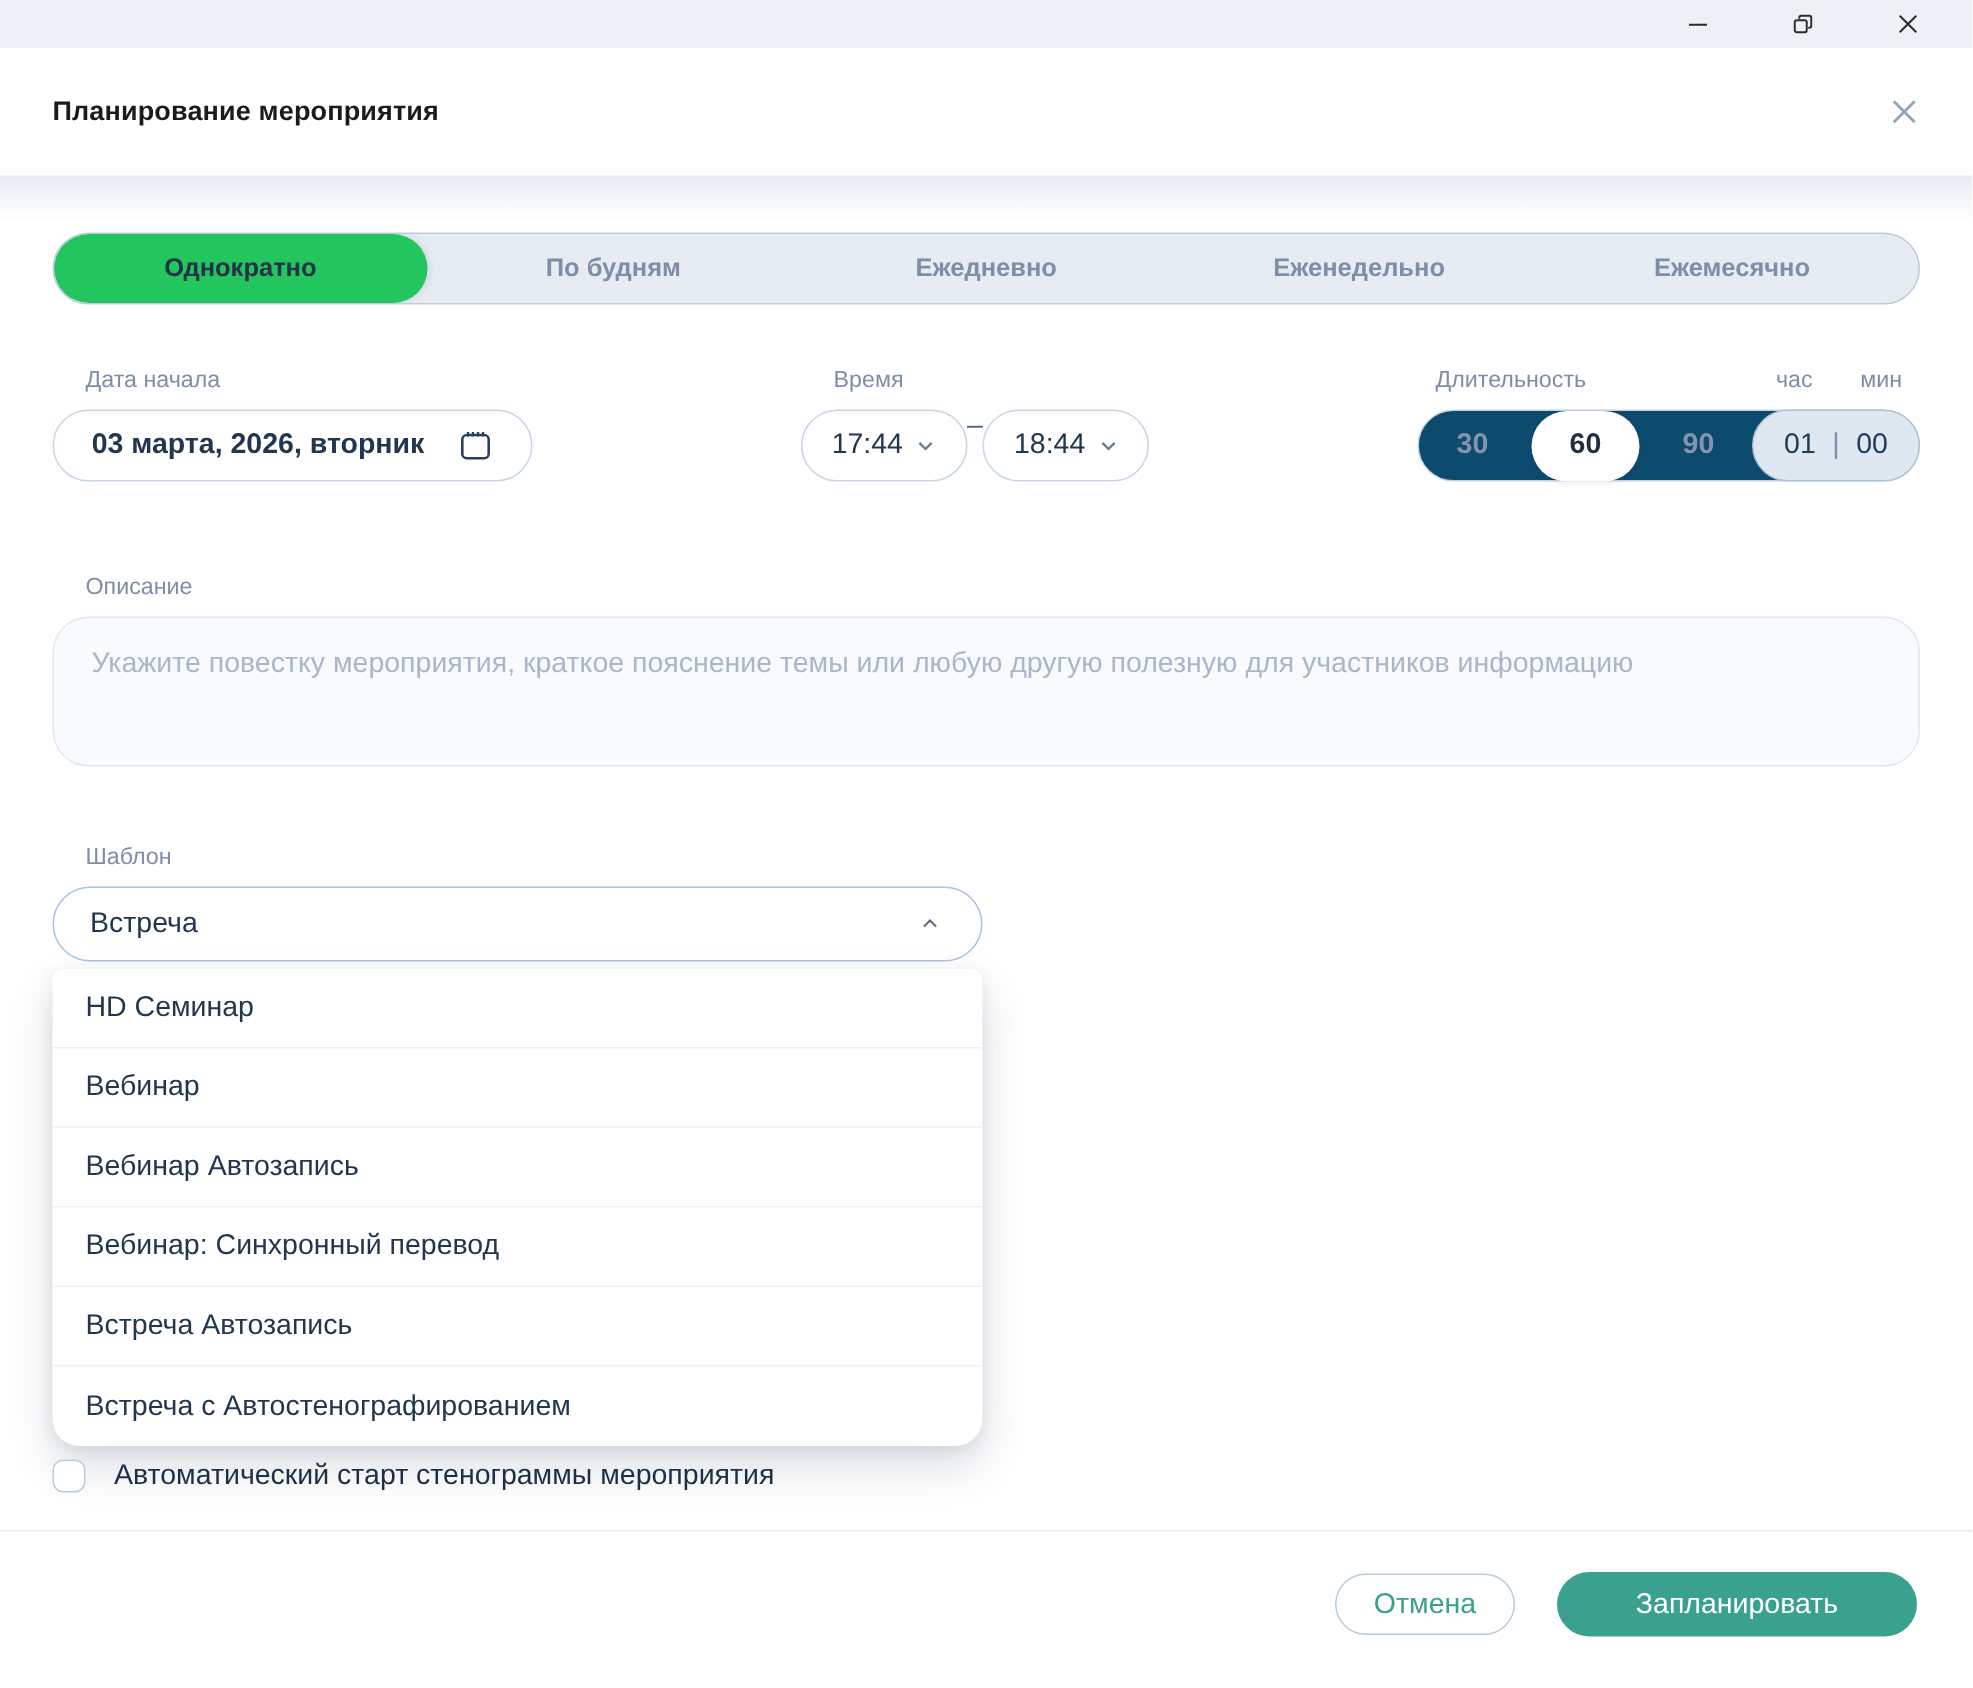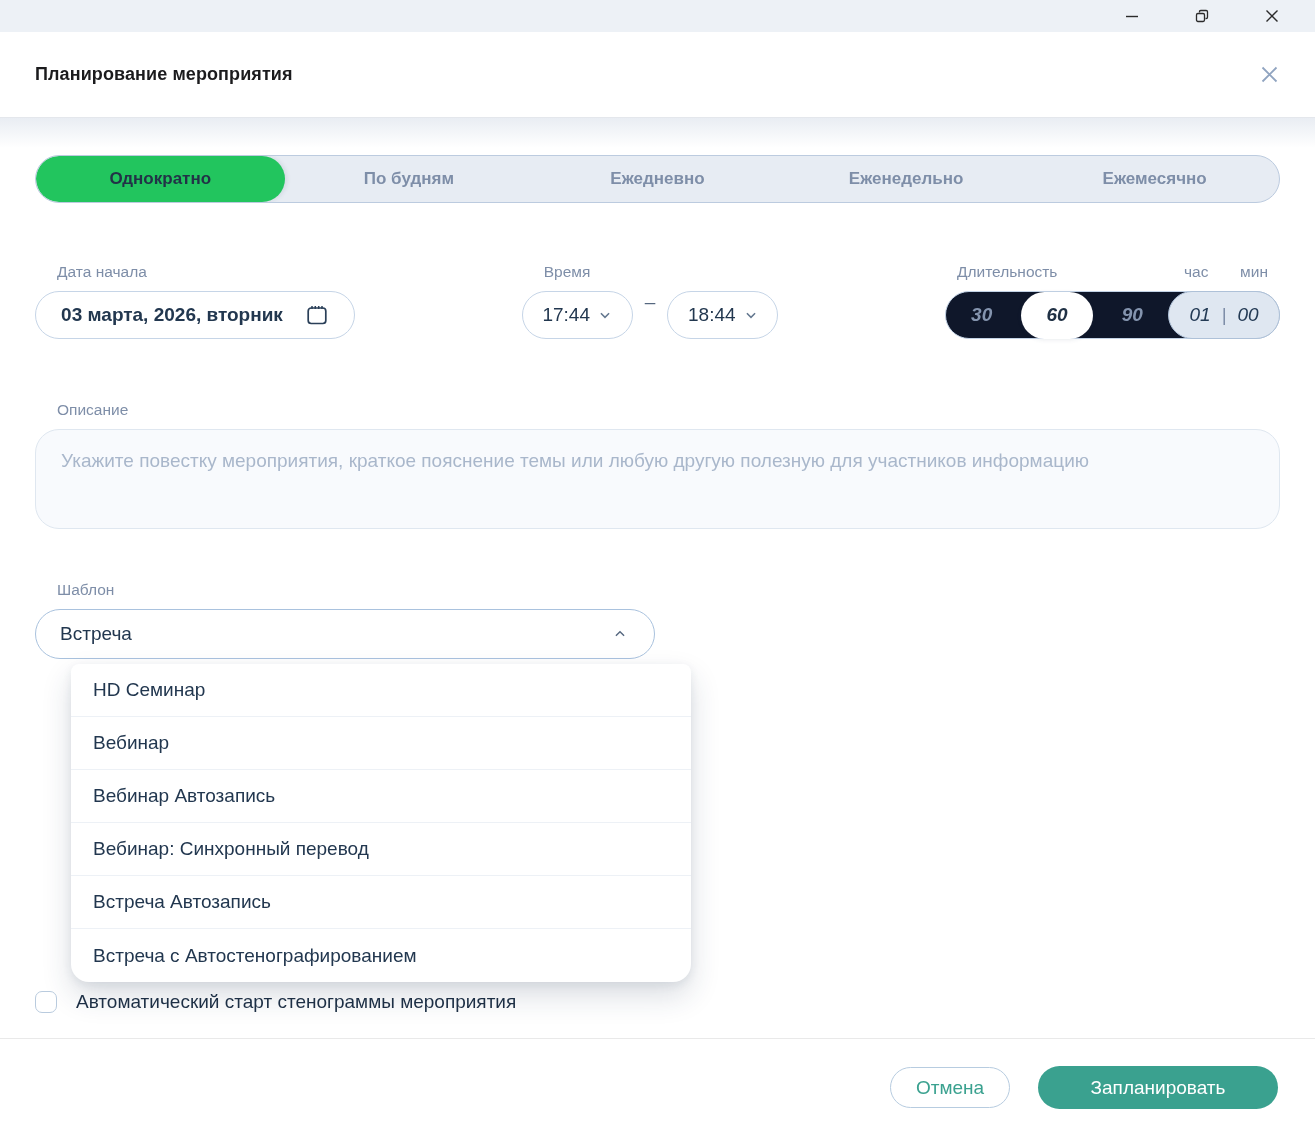--- a/index.html
+++ b/index.html
@@ -18,51 +18,51 @@
   .header-shadow { height:30px; background:linear-gradient(180deg,#e9edf3 0%, #ffffff 100%); }
 
   .content { padding:0 35px; position:relative; }
 
   
   .tabs { margin-top:7px; height:48px; background:#e7ecf3; border:1px solid #bccbdf; border-radius:25px; display:flex; overflow:hidden; }
   .tab { flex:1; display:flex; align-items:center; justify-content:center; font-size:17px; font-weight:600; color:#7e8ea8; cursor:pointer; border-radius:25px; }
   .tab.active { background:#22c55e; color:#223247; font-weight:700; box-shadow:2px 0 4px rgba(60,80,110,.12); }
 
   
-  .form-row { margin-top:60px; display:flex; justify-content:space-between; align-items:flex-end; }
+  .form-row { margin-top:42px; display:flex; justify-content:space-between; align-items:flex-end; }
   .field-label { font-size:15.5px; color:#7e8ea8; margin-bottom:10px; padding-left:22px; }
   .pill { height:48px; border:1px solid #c6d5e7; border-radius:25px; background:#fff; display:flex; align-items:center; justify-content:center; font-size:19px; color:#22374f; cursor:pointer; }
   .date-pill { width:320px; gap:22px;font-weight:bold; }
-  .time-pills { display:flex; align-items:flex-start; gap:12px; }
+  .time-pills { display:flex; align-items:flex-start; }
   .time-pill { width:111px; gap:8px; }
   .time-dash { font-size:19px; color:#55677f; }
   .chev { display:block; }
 
   .duration-group { width:335px; }
   .duration-labels { display:flex; justify-content:space-between; align-items:flex-end; margin-bottom:10px; }
   .duration-labels .field-label { margin-bottom:0; padding-left:12px; }
   .hm-labels { width:112px; display:flex; justify-content:space-between; padding:0 12px 0 16px; font-size:15.5px; color:#7e8ea8; }
-  .duration-ctl { height:48px; background:#0f172a; border:1px solid #c3d3e6; border-radius:25px; display:flex; align-items:center;font-style:italic; }
+  .duration-ctl { height:48px; background:#0c4a6e; border:1px solid #c3d3e6; border-radius:25px; display:flex; align-items:center; }
   .duration-opts { flex:1; display:flex; align-items:center; justify-content:space-around; }
   .dur-opt { font-size:19px; font-weight:600; color:#8494ae; cursor:pointer; width:64px; height:46px; display:flex; align-items:center; justify-content:center; }
   .dur-opt.active { background:#ffffff; width:72px; height:47px; border-radius:24px; color:#1f3044; font-weight:700; box-shadow:0 1px 4px rgba(50,70,100,.10); }
   .hm-pill { width:112px; height:48px; margin:-1px -1px -1px 0; background:#dfe7f1; border:1px solid #aec1d8; border-radius:25px; display:flex; align-items:center; justify-content:center; gap:11px; font-size:19px; color:#243b55; cursor:pointer; }
   .hm-div { color:#7e8ea8; font-weight:400; }
 
   .summary { margin-top:30px; font-size:19px; color:#8da0bc; }
 
   
   .desc-label { margin-top:62px; }
   .desc-area { width:1245px; height:100px; border:1px solid #dfe7f0; background:#f8fafd; border-radius:24px; padding:20px 25px; font-family:inherit; font-size:19px; color:#22374f; resize:none; outline:none; display:block; }
   .desc-area::placeholder { color:#a9b7cb; opacity:1; }
 
   
   .tpl-label { margin-top:52px; }
   .select { width:620px; height:50px; border:1.5px solid #a9c2de; border-radius:26px; background:#fff; display:flex; align-items:center; justify-content:space-between; padding:0 26px 0 24px; font-size:19px; color:#22374f; cursor:pointer; }
-  .dropdown { width:620px; margin-top:5px; background:#ffffff; border-radius:8px 8px 18px 18px; box-shadow:0 14px 30px rgba(30,50,80,.16), 0 3px 10px rgba(30,50,80,.08); overflow:hidden;margin-left:36px; }
+  .dropdown { width:620px; margin-top:5px; background:#ffffff; border-radius:8px 8px 18px 18px; box-shadow:0 14px 30px rgba(30,50,80,.16), 0 3px 10px rgba(30,50,80,.08); overflow:hidden; }
   .dd-item { height:53px; display:flex; align-items:center; padding:0 22px; font-size:19px; color:#22374f; border-bottom:1px solid #edf1f6; cursor:pointer; }
   .dd-item:last-child { border-bottom:none; }
 
   
   .checkbox-row { margin-top:9px; display:flex; align-items:center; gap:19px; cursor:pointer; }
   .checkbox { width:22px; height:22px; border:1.5px solid #b9cbde; border-radius:7px; background:#fff; flex:none; }
   .checkbox-label { font-size:19px; color:#1d2f45; }
 
   
   .footer-divider { margin-top:25px; border-top:1px solid #e9e9e9; }

